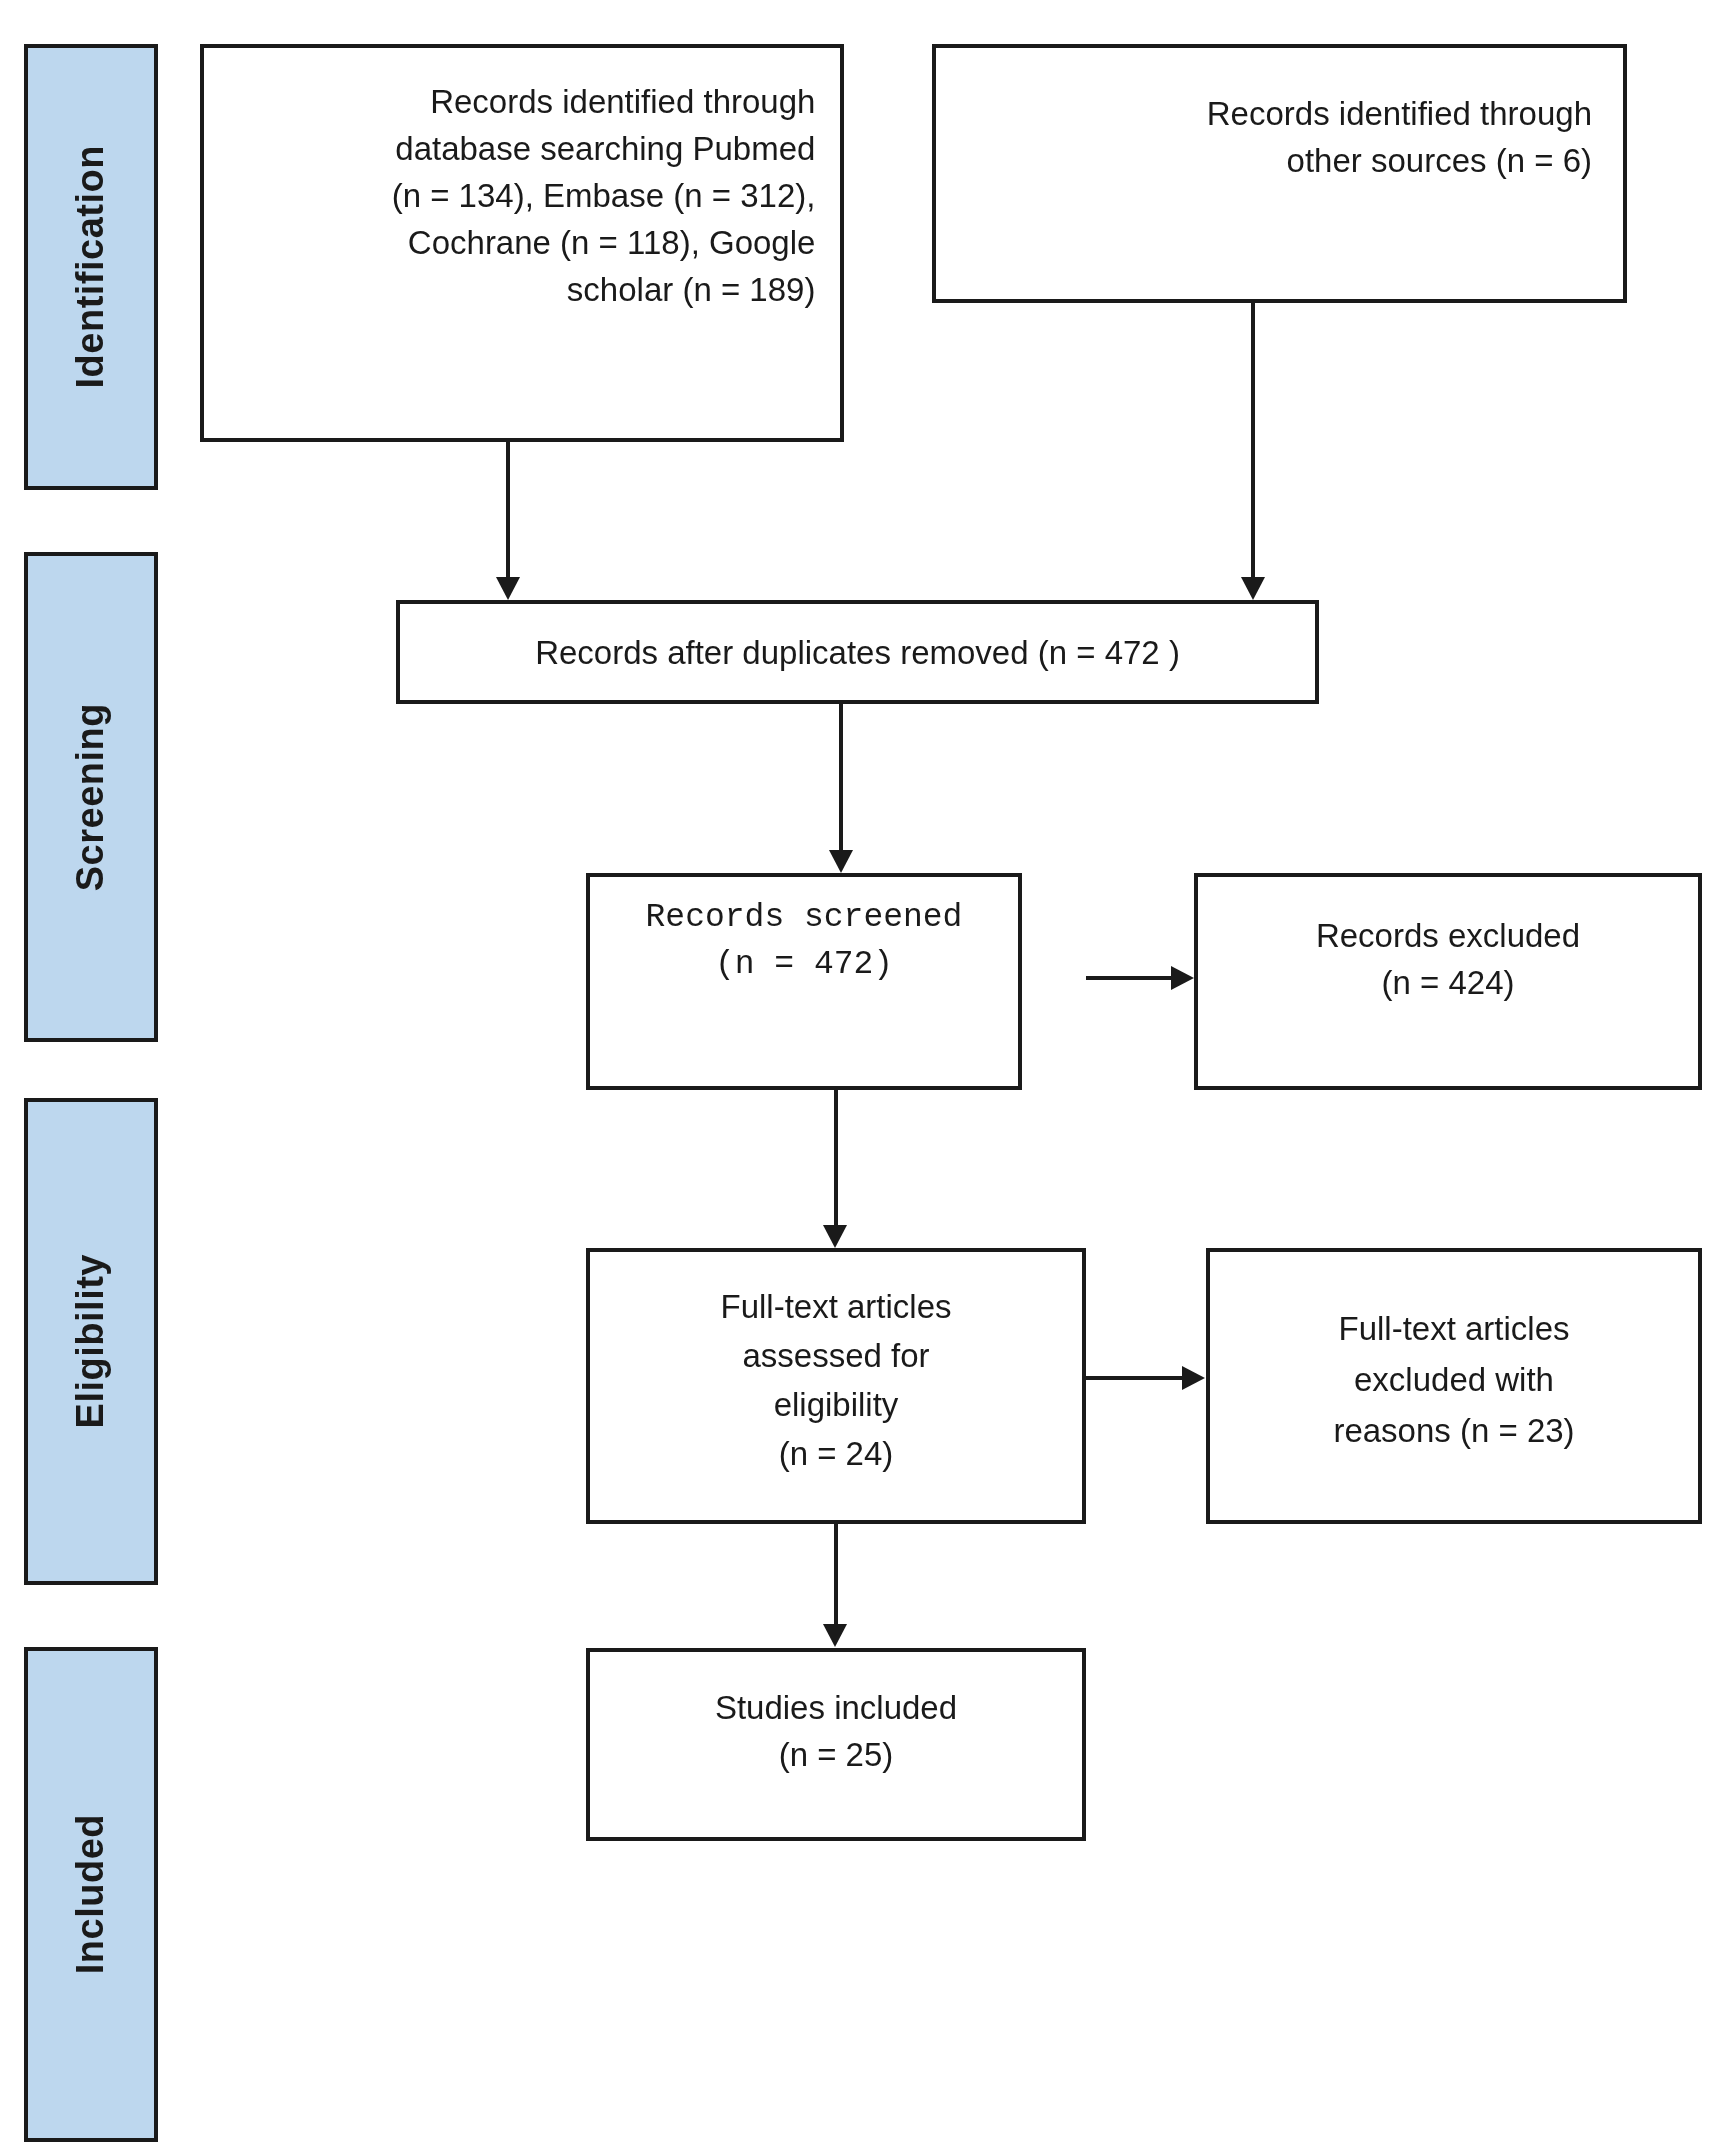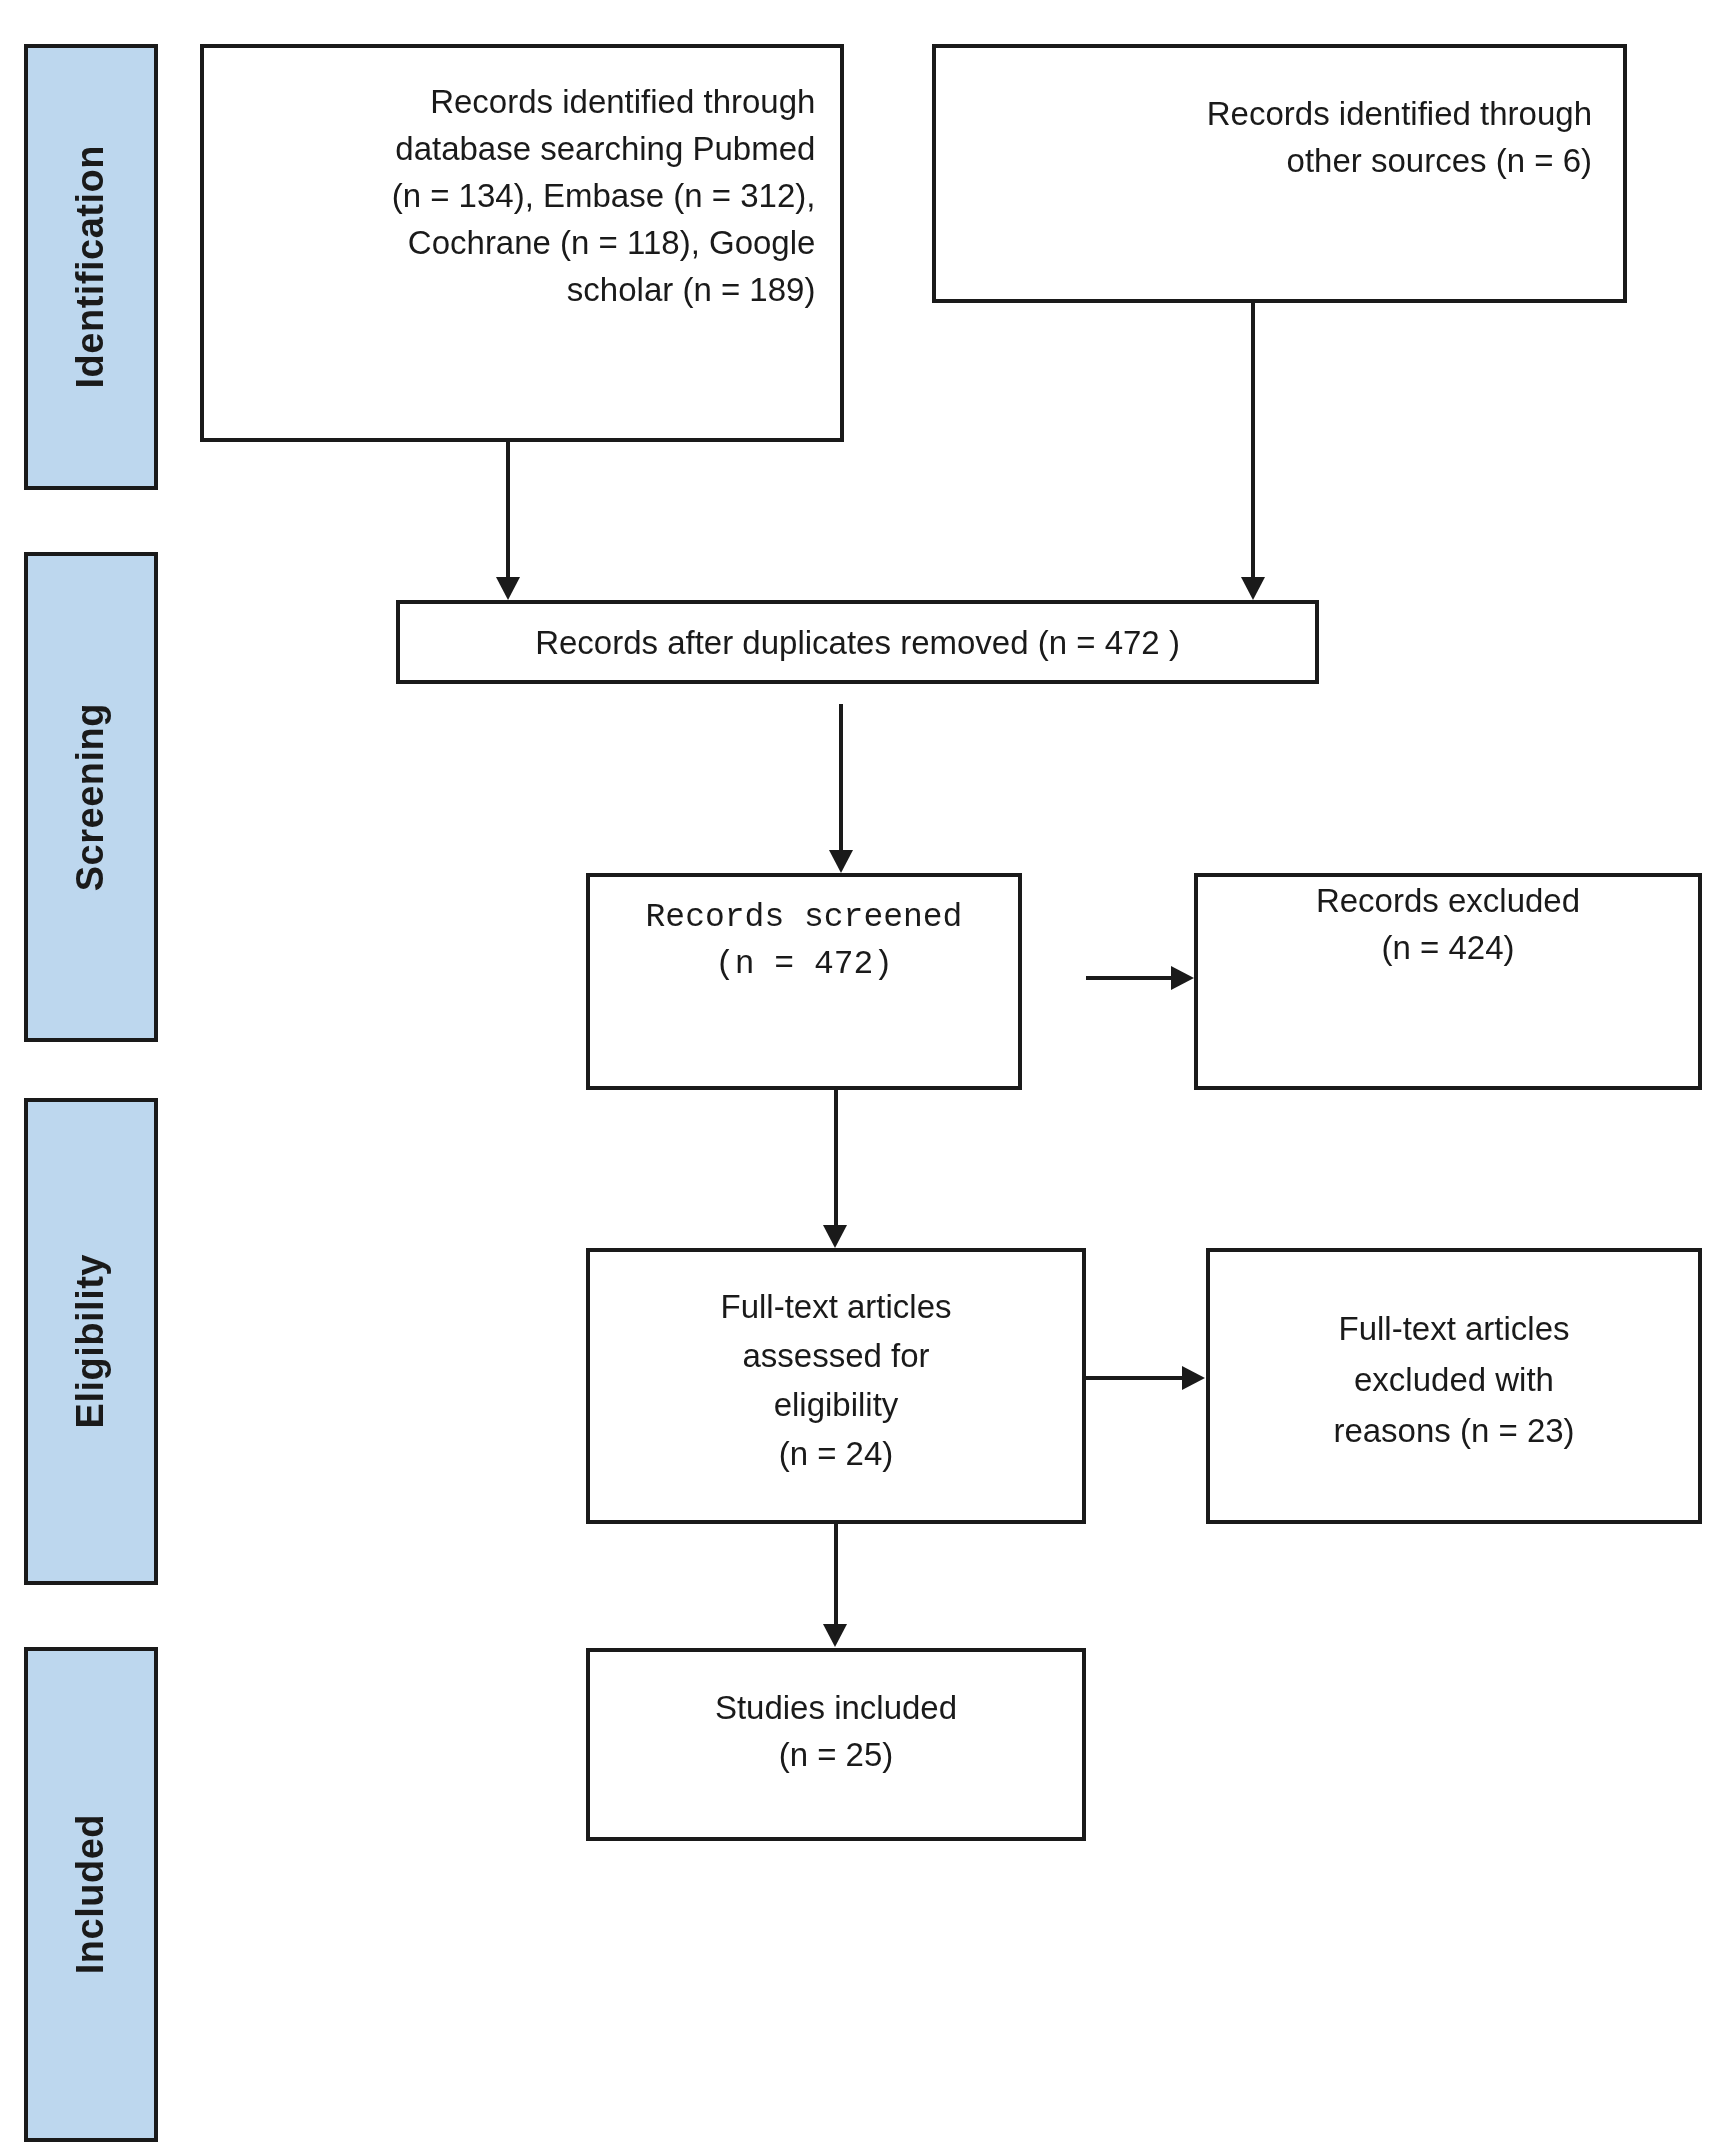--- a/index.html
+++ b/index.html
@@ -78,30 +78,30 @@
     <div class="txt">(n = 134), Embase (n = 312),</div>
     <div class="txt">Cochrane (n = 118), Google</div>
     <div class="txt">scholar (n = 189)</div>
   </div>
 
   <div class="box al" style="left:932px;top:44px;width:695px;height:259px;padding:42px 31px;">
     <div class="txt">Records identified through</div>
     <div class="txt">other sources (n = 6)</div>
   </div>
 
-  <div class="box ac" style="left:396px;top:600px;width:923px;height:84px;display:flex;align-items:center;justify-content:center;">
+  <div class="box ac" style="left:396px;top:600px;width:923px;height:104px;display:flex;align-items:center;justify-content:center;">
     <div class="txt">Records after duplicates removed (n = 472 )</div>
   </div>
 
   <div class="box ac" style="left:586px;top:873px;width:436px;height:217px;padding-top:17px;font-family:Liberation Mono, monospace;">
     <div class="txt">Records screened</div>
     <div class="txt">(n = 472)</div>
   </div>
 
-  <div class="box ac" style="left:1194px;top:873px;width:508px;height:217px;">
+  <div class="box ac" style="left:1194px;top:873px;width:508px;height:217px;padding-top:35px;">
     <div class="txt">Records excluded</div>
     <div class="txt">(n = 424)</div>
   </div>
 
   <div class="box ac" style="left:586px;top:1248px;width:500px;height:276px;padding-top:30px;line-height:49px;">
     <div class="txt">Full-text articles</div>
     <div class="txt">assessed for</div>
     <div class="txt">eligibility</div>
     <div class="txt">(n = 24)</div>
   </div>

